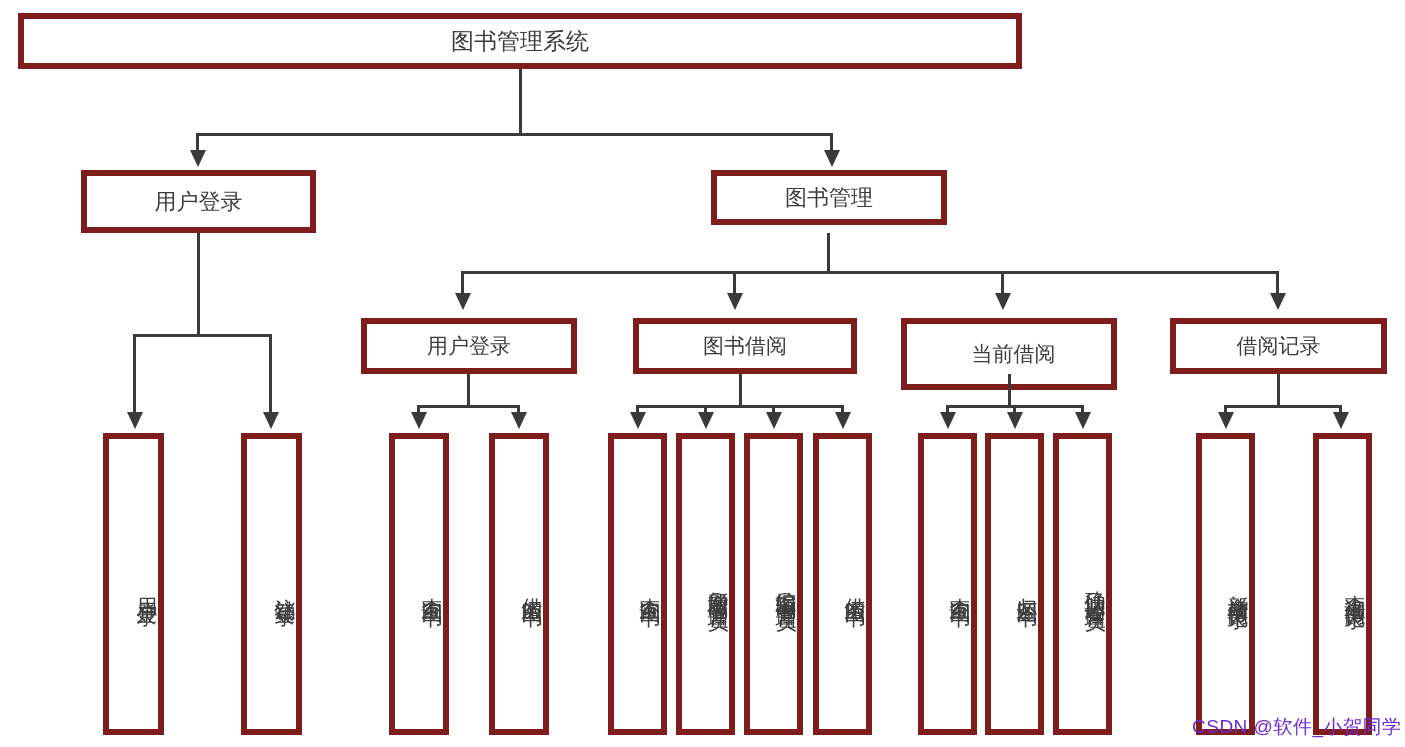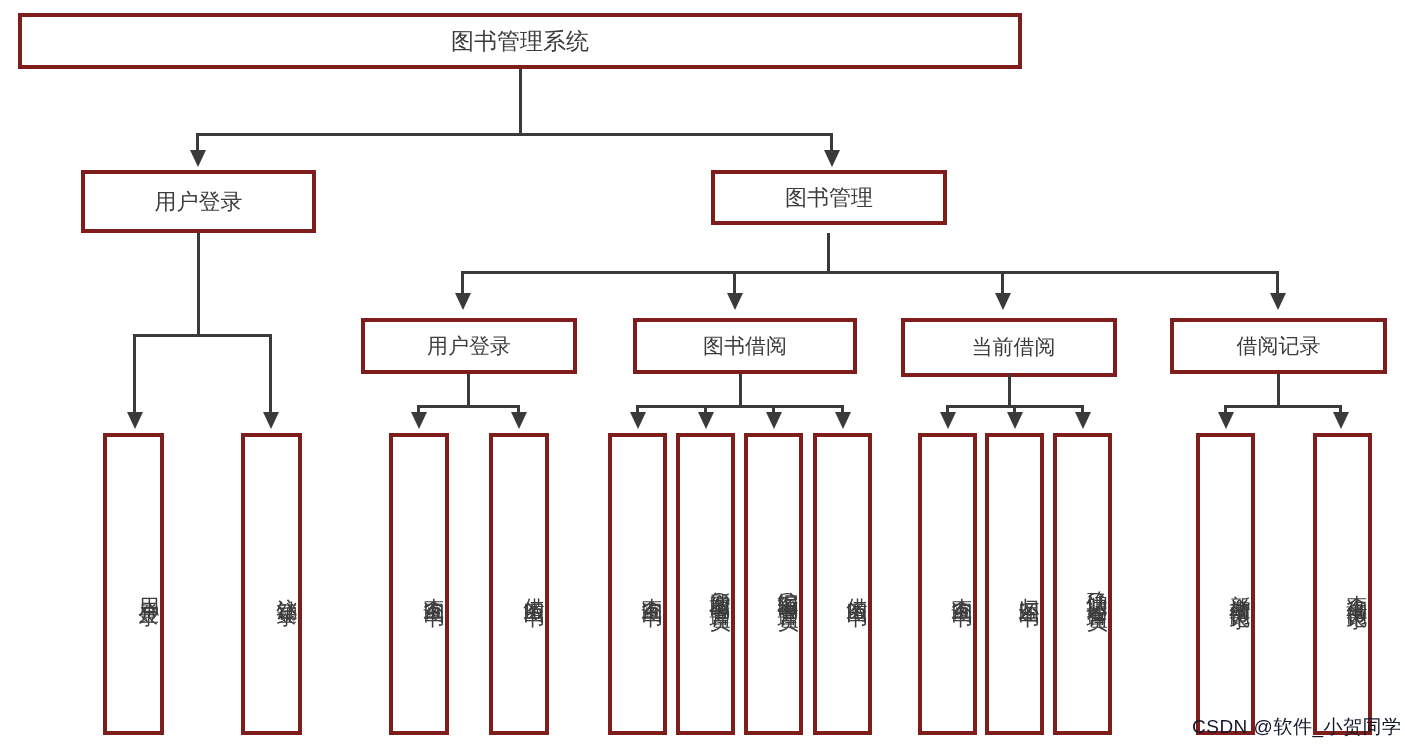--- a/index.html
+++ b/index.html
@@ -13,21 +13,21 @@
     height: 747px;
     background: #ffffff;
     font-family: "Liberation Sans", "DejaVu Sans", sans-serif;
     overflow: hidden;
   }
   
   .node {
     position: absolute;
     box-sizing: border-box;
     background: #ffffff;
-    border: 4px solid #7f1d1d;
+    border: 6px solid #7f1d1d;
     display: flex;
     align-items: center;
     justify-content: center;
     color: #3c3c3c;
     line-height: 1.05;
   }
   .node.root {
     font-size: 23px;
   }
   .node.lvl2 {
@@ -63,21 +63,21 @@
     position: absolute;
     width: 0;
     height: 0;
     border-left: 8px solid transparent;
     border-right: 8px solid transparent;
     border-top: 17px solid #3a3a3a;
   }
   
   .watermark {
     position: absolute;
-    color: #0f172a;
+    color: #6d28d9;
     font-size: 19px;
     white-space: nowrap;
     letter-spacing: 0.5px;
   }
 </style>
 </head>
 <body>
 
 <div id="canvas">
 
@@ -117,21 +117,21 @@
   <div class="arrow" style="left:995px; top:293px;"></div>
   <div class="seg v" style="left:1276px; top:271px; width:3px; height:25px;"></div>
   <div class="arrow" style="left:1270px; top:293px;"></div>
 
   <div class="node lvl3" style="left:361px; top:318px; width:216px; height:56px;">
     <span class="txt">用户登录</span>
   </div>
   <div class="node lvl3" style="left:633px; top:318px; width:224px; height:56px;">
     <span class="txt">图书借阅</span>
   </div>
-  <div class="node lvl3" style="left:901px; top:318px; width:216px; height:59px;padding-left:9px;">
+  <div class="node lvl3" style="left:901px; top:318px; width:216px; height:72px;padding-left:9px;">
     <span class="txt">当前借阅</span>
   </div>
   <div class="node lvl3" style="left:1170px; top:318px; width:217px; height:56px;">
     <span class="txt">借阅记录</span>
   </div>
 
   <div class="seg v" style="left:467px; top:374px; width:3px; height:33px;"></div>
   <div class="seg h" style="left:417px; top:405px; width:103px; height:3px;"></div>
   <div class="seg v" style="left:417px; top:405px; width:3px; height:9px;"></div>
   <div class="arrow" style="left:411px; top:412px;"></div>

